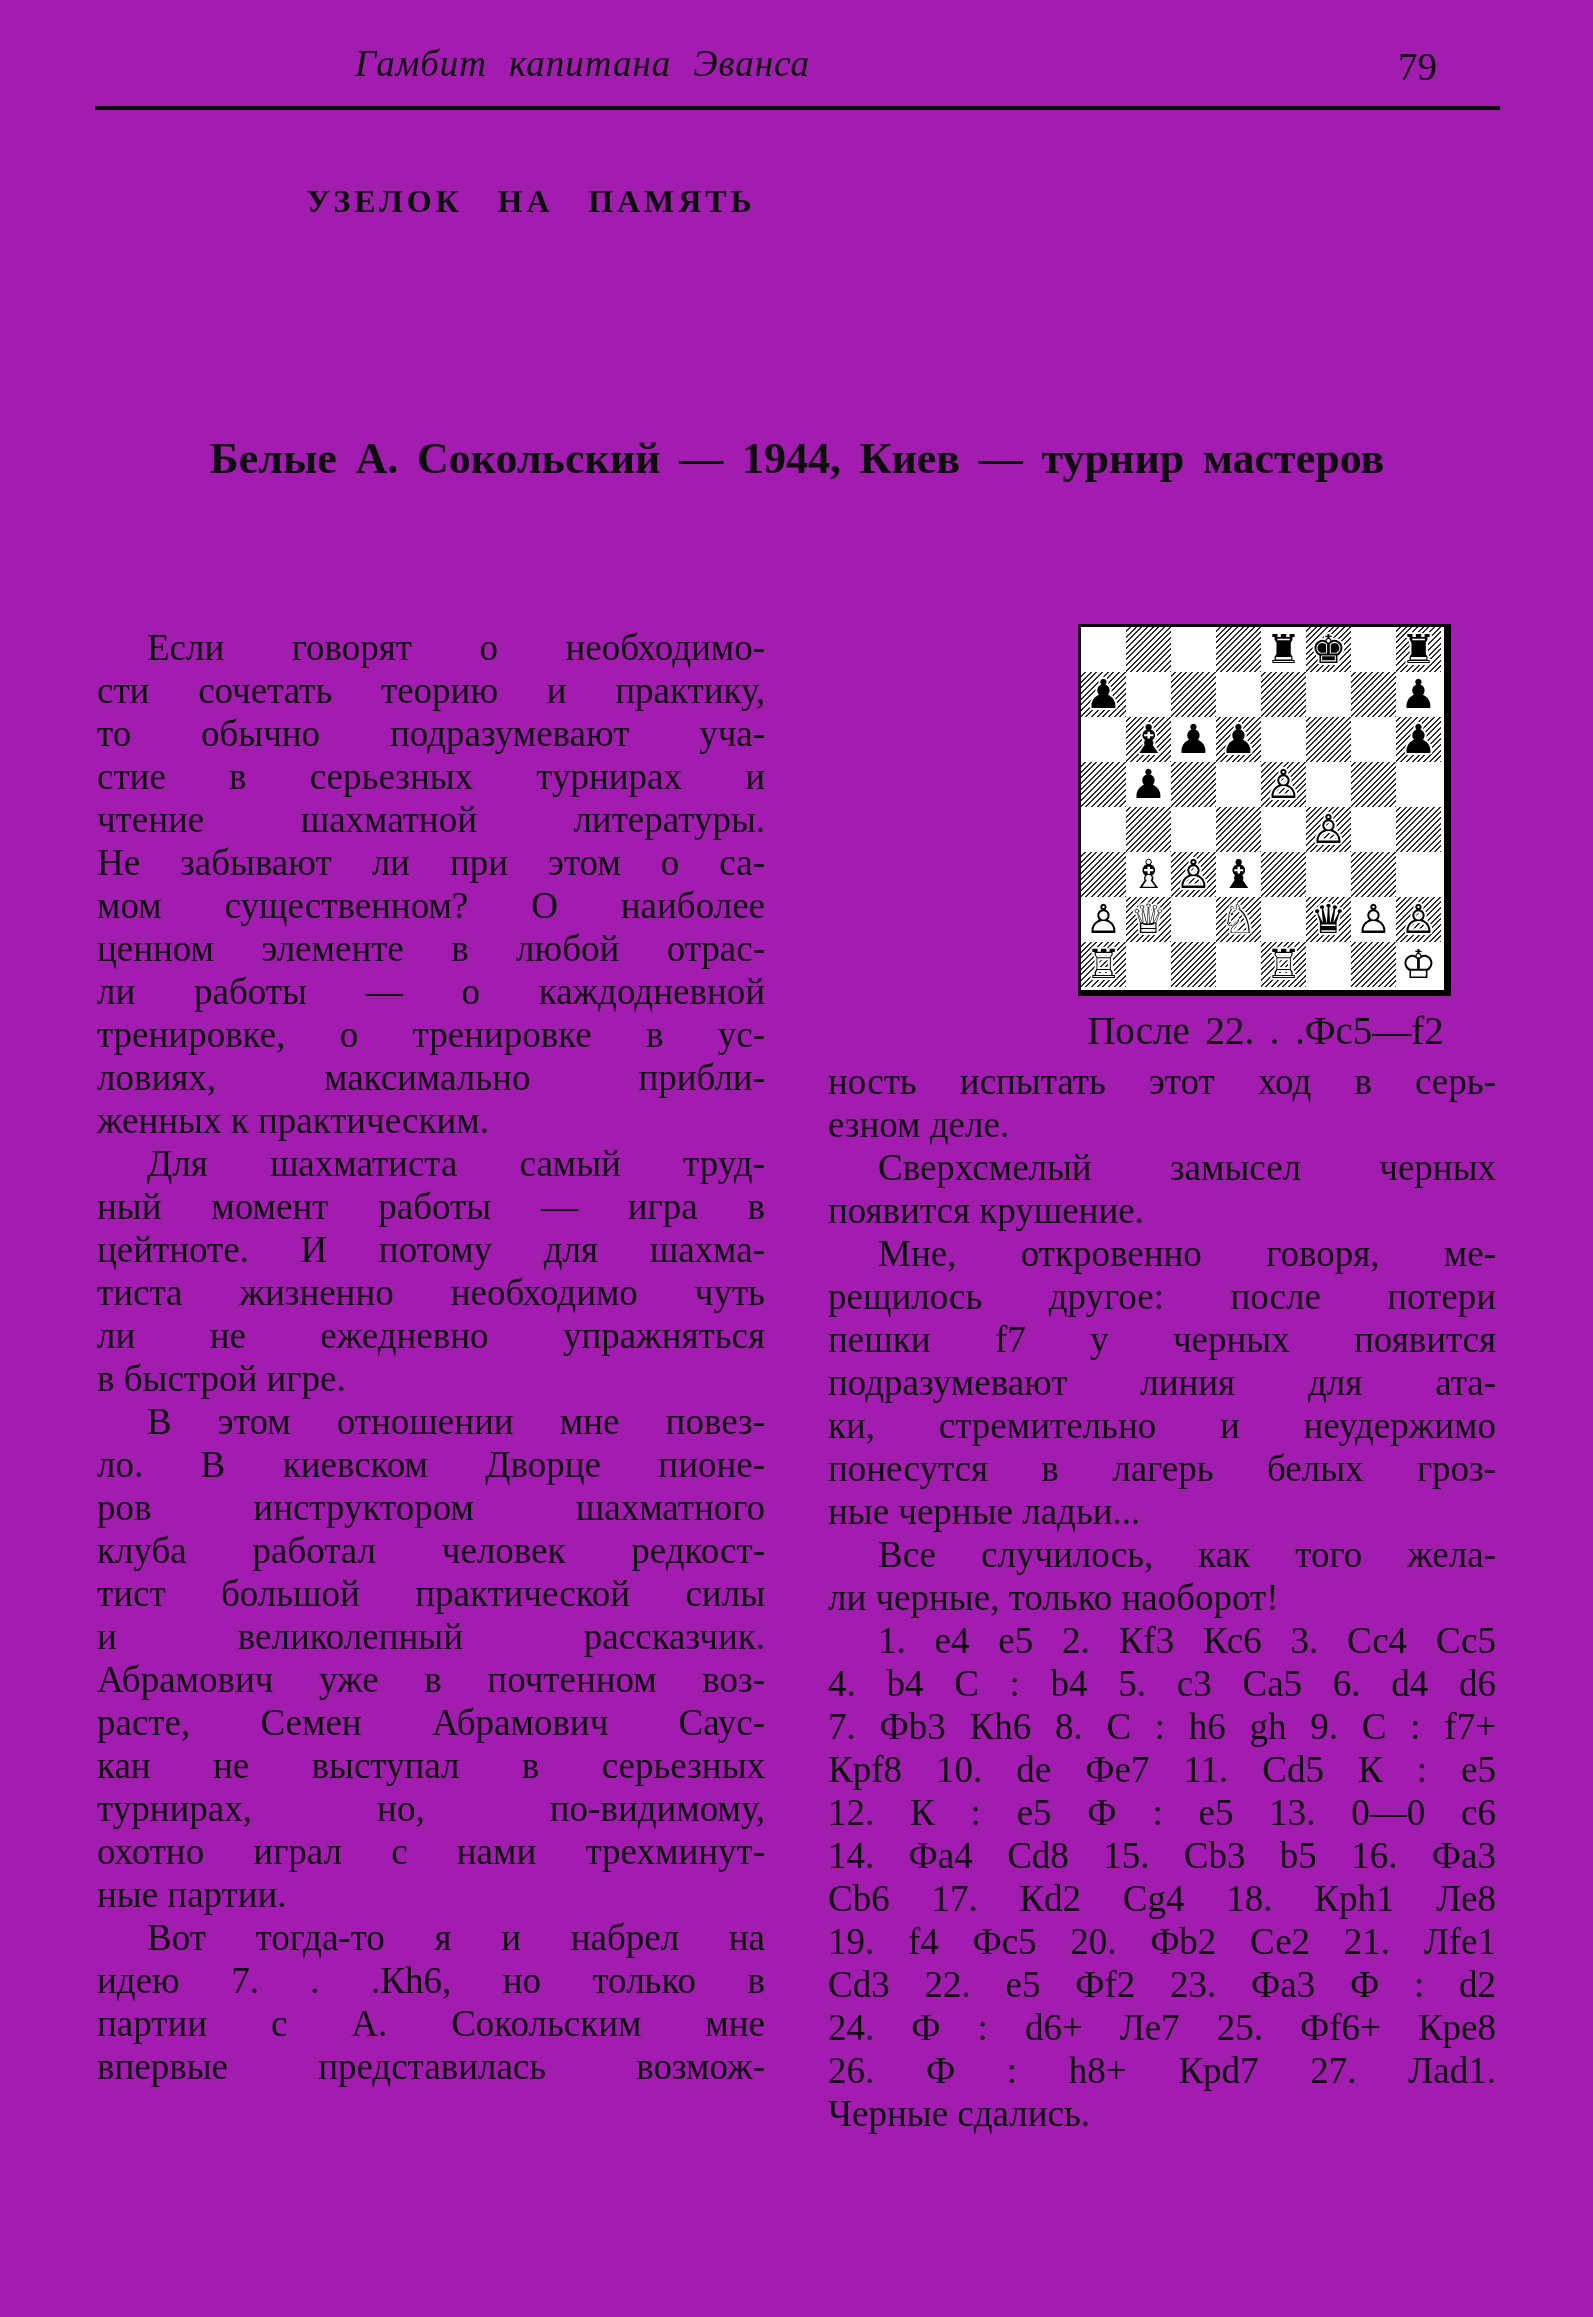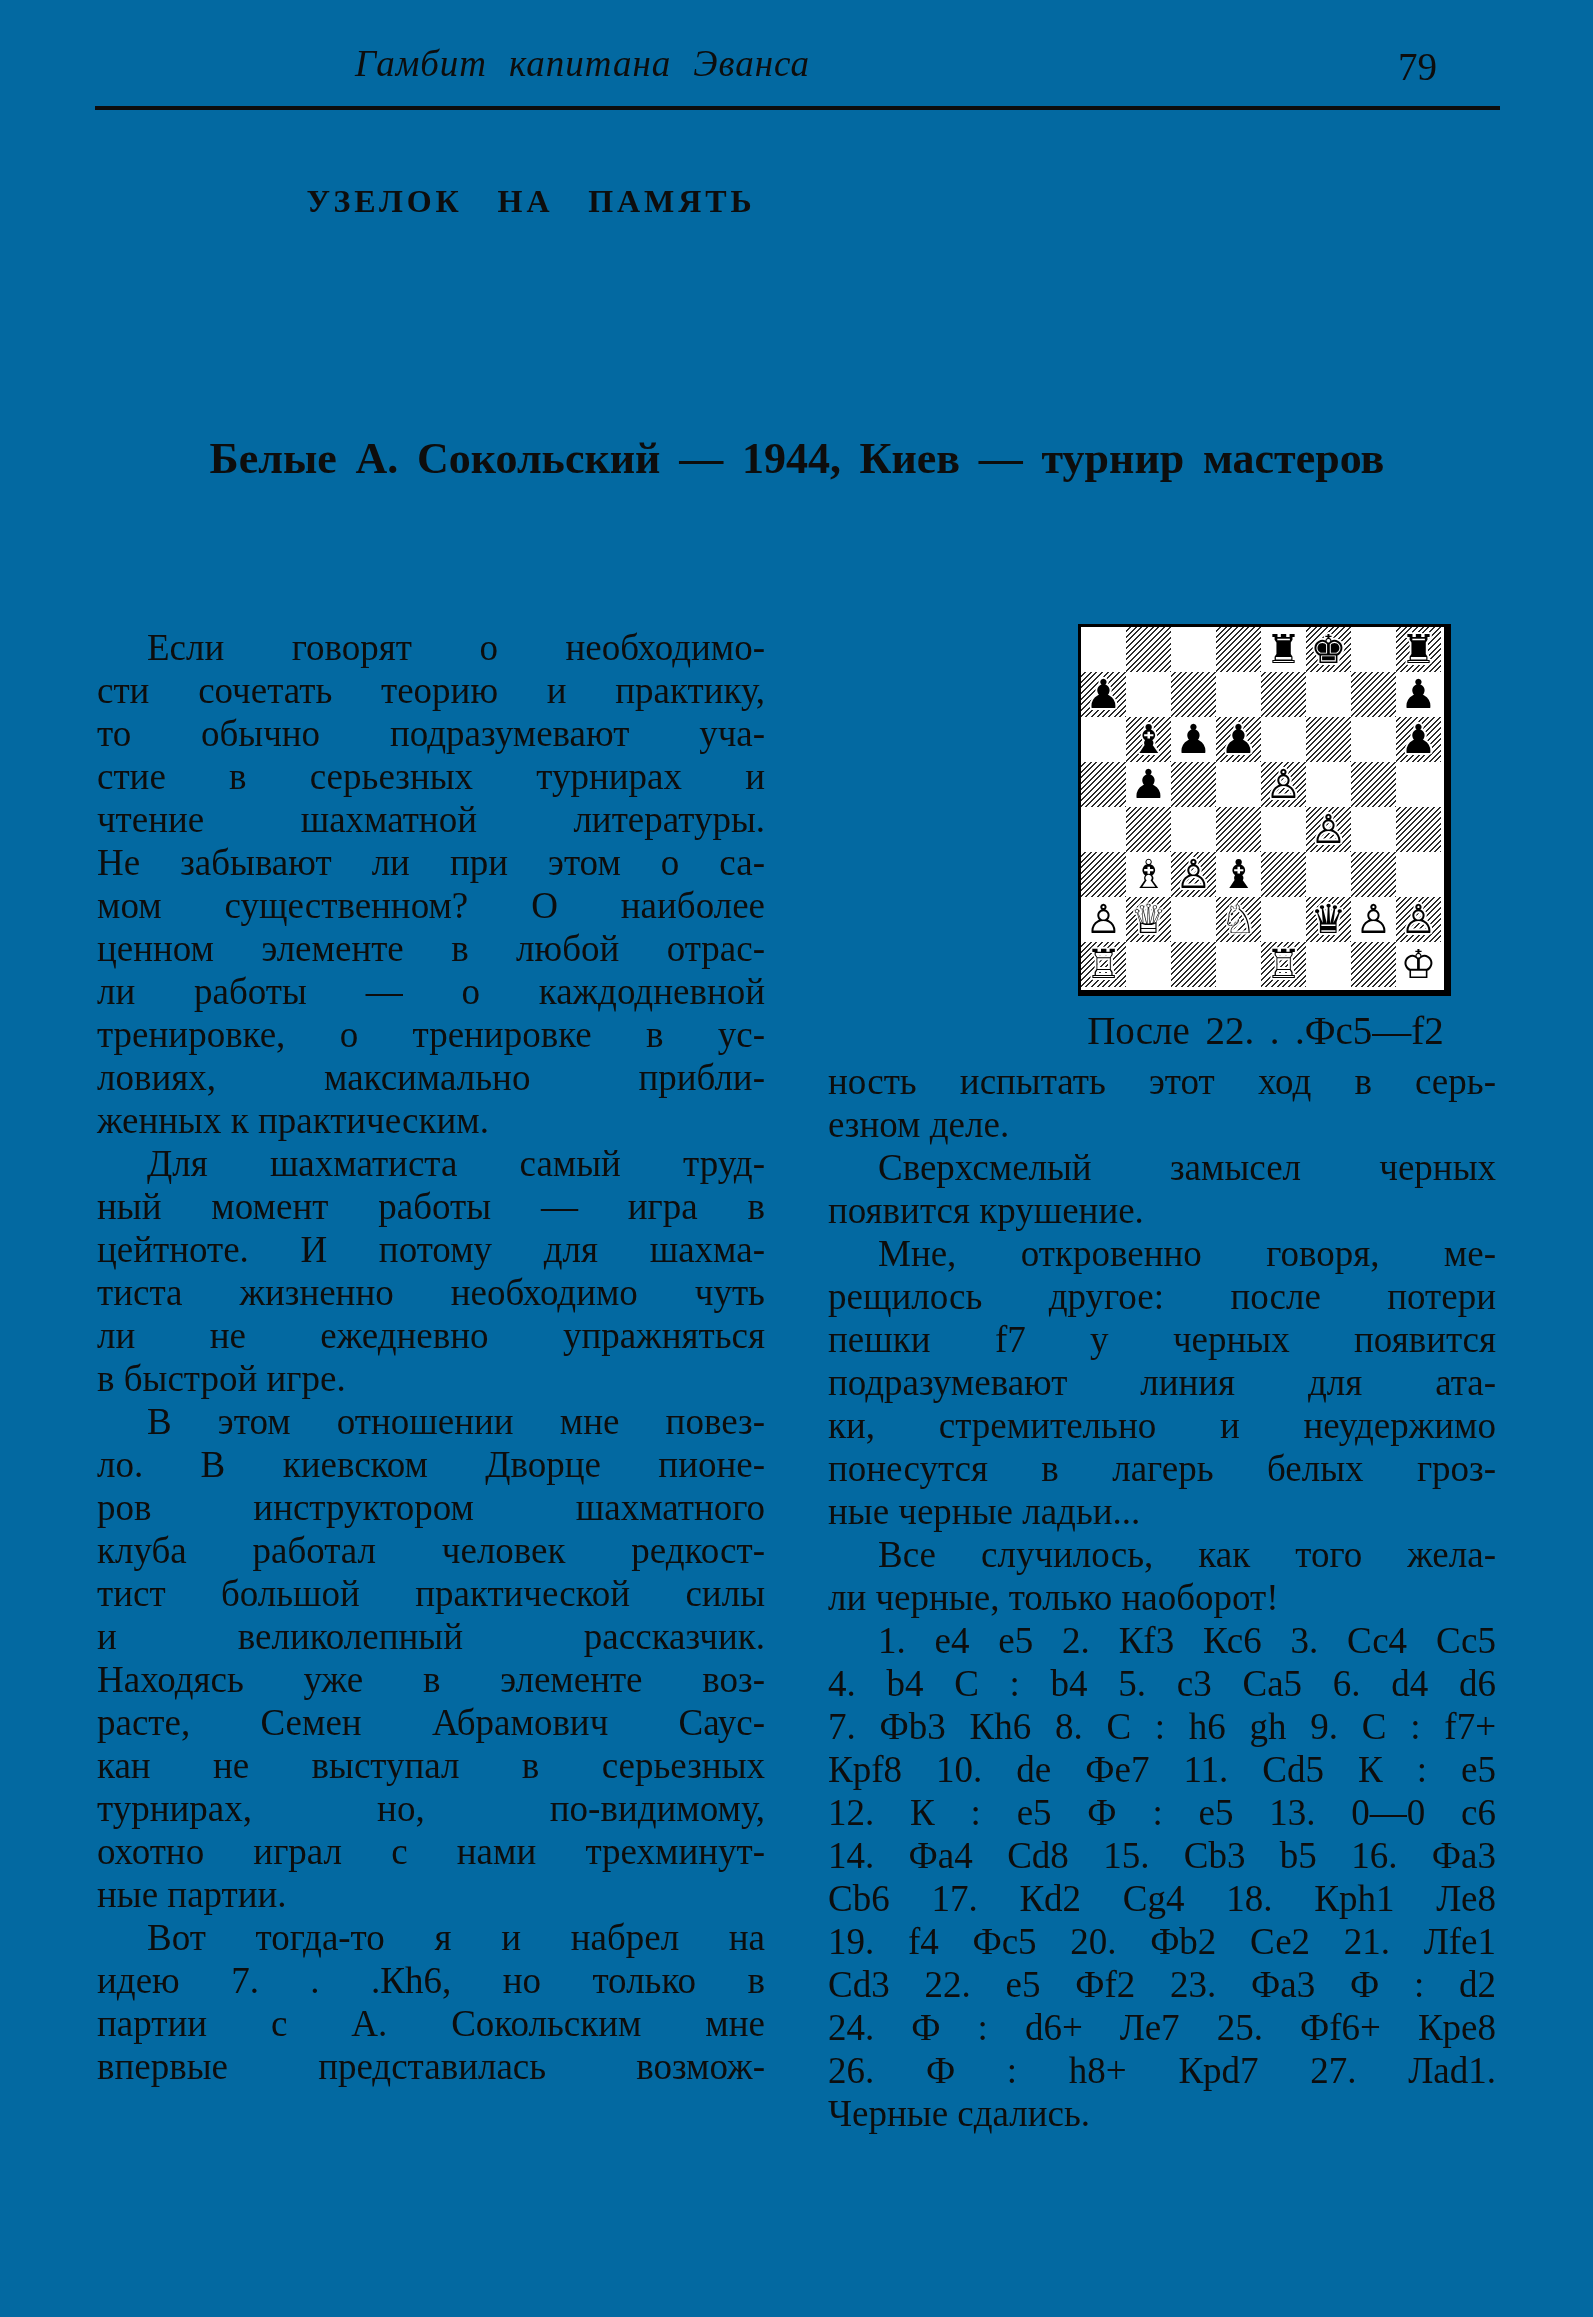--- a/index.html
+++ b/index.html
@@ -1,18 +1,18 @@
 <!DOCTYPE html>
 <html><head>
 <meta charset="utf-8">
 <style>
   html,body { margin:0; padding:0; background:#e8e8e8; }
   #page {
     position:relative; width:1593px; height:2317px;
-    background:#0369a1; color:#0d0d0d;
+    background:#a21caf; color:#0d0d0d;
     font-family:"Liberation Serif", serif;
     overflow:hidden;
   }
   .header-title {
     position:absolute; top:42px; left:355px;
     font-style:italic; font-size:37px; letter-spacing:1px; word-spacing:11.6px;
   }
   .page-num { position:absolute; top:44px; left:1398px; font-size:39px; }
   .rule { position:absolute; top:106px; left:95px; width:1405px; height:3.9px; background:#0d0d0d; }
   .section-title {
@@ -81,21 +81,21 @@
       <div class="tline fill">цейтноте. И потому для шахма-</div>
       <div class="tline fill">тиста жизненно необходимо чуть</div>
       <div class="tline fill">ли не ежедневно упражняться</div>
       <div class="tline endline">в быстрой игре.</div>
       <div class="tline fill indent">В этом отношении мне повез-</div>
       <div class="tline fill">ло. В киевском Дворце пионе-</div>
       <div class="tline fill">ров инструктором шахматного</div>
       <div class="tline fill">клуба работал человек редкост-</div>
       <div class="tline fill">тист большой практической силы</div>
       <div class="tline fill">и великолепный рассказчик.</div>
-      <div class="tline fill">Находясь уже в элементе воз-</div>
+      <div class="tline fill">Абрамович уже в почтенном воз-</div>
       <div class="tline fill">расте, Семен Абрамович Саус-</div>
       <div class="tline fill">кан не выступал в серьезных</div>
       <div class="tline fill">турнирах, но, по-видимому,</div>
       <div class="tline fill">охотно играл с нами трехминут-</div>
       <div class="tline endline">ные партии.</div>
       <div class="tline fill indent">Вот тогда-то я и набрел на</div>
       <div class="tline fill">идею 7. . .Кh6, но только в</div>
       <div class="tline fill">партии с А. Сокольским мне</div>
       <div class="tline fill">впервые представилась возмож-</div>
     </div>

